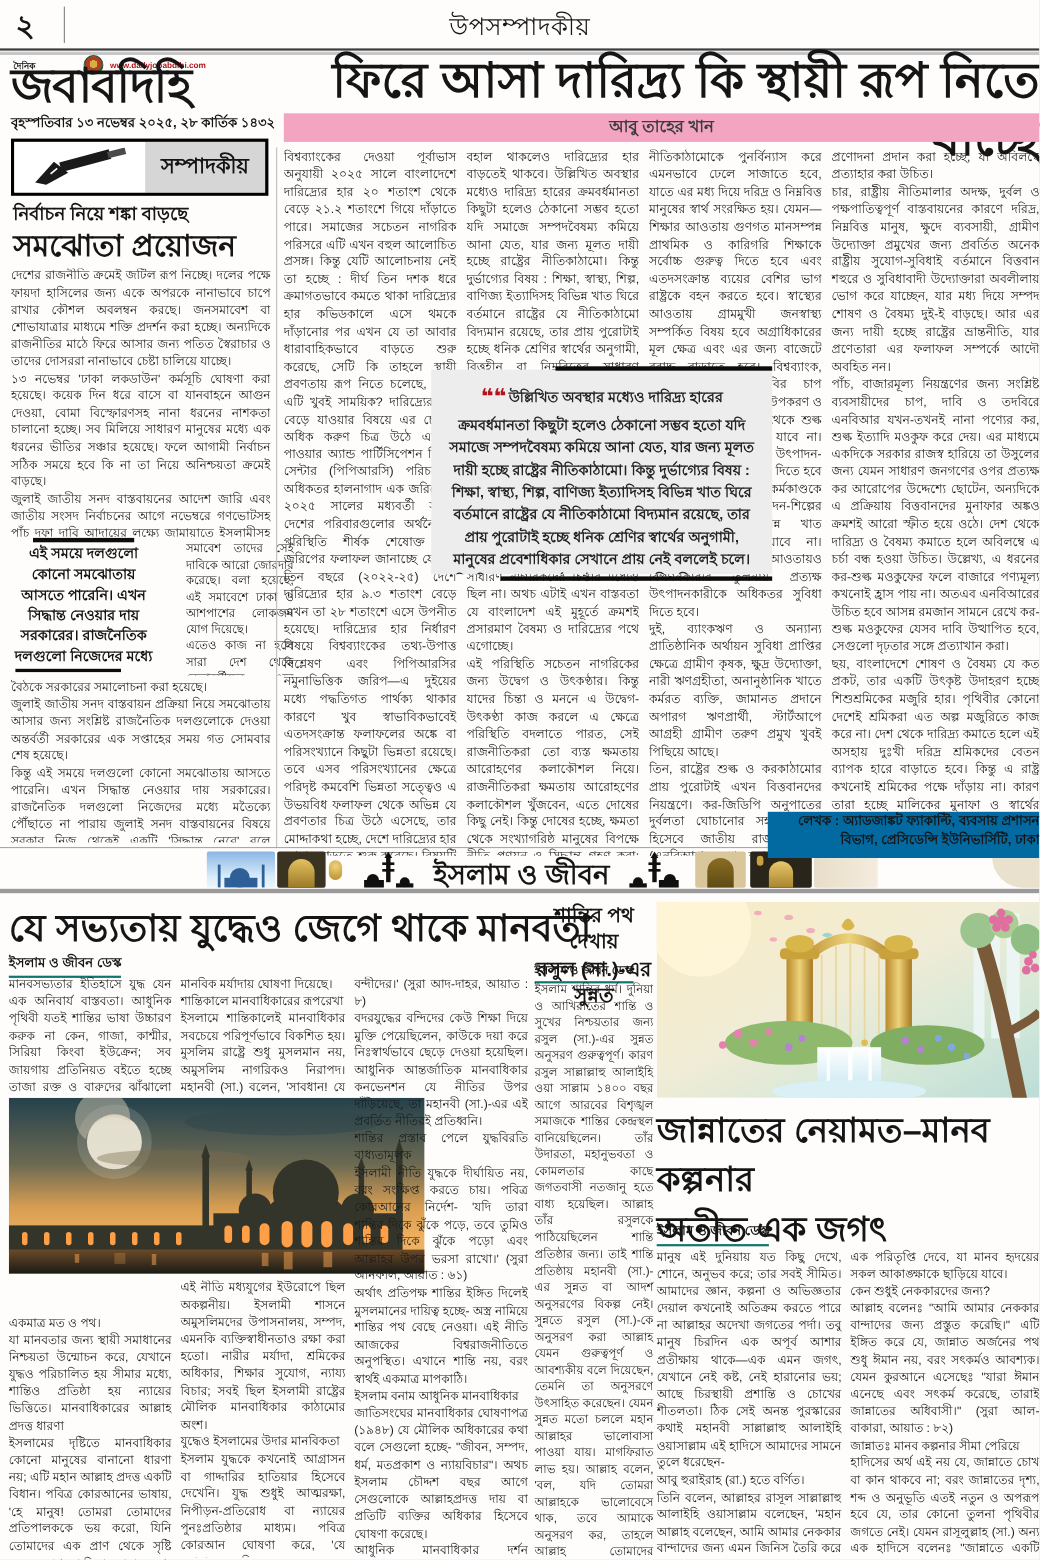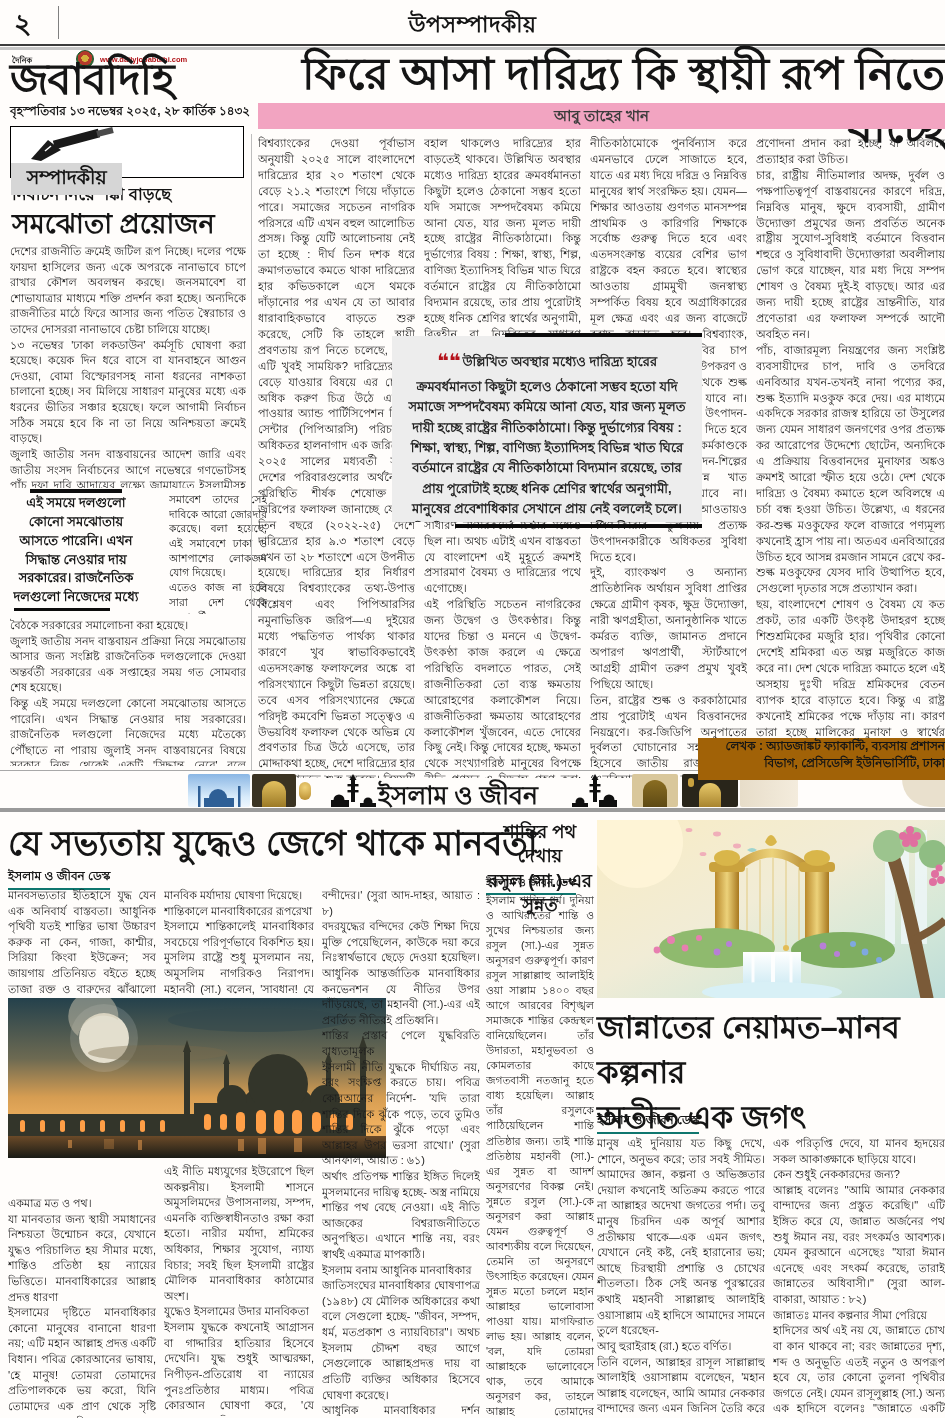--- a/index.html
+++ b/index.html
@@ -5,57 +5,57 @@
   html,body{margin:0;padding:0;background:#e8e8e8;}
   *{box-sizing:border-box;}
   #page{position:relative;width:945px;height:1418px;margin:0 auto;background:#fffdfb;
         overflow:hidden;font-family:"Liberation Sans","DejaVu Sans",sans-serif;color:#151515;}
   .abs{position:absolute;}
   .just{text-align:justify;white-space:pre-line;overflow:hidden;}
   .body-txt{font-size:11.2px;line-height:1.42;color:#1c1c1c;}
   
   .pgnum{left:14px;top:3px;font-size:27px;font-weight:700;}
   .hvline{left:58px;top:6px;width:1px;height:33px;background:#808080;}
-  .sechead{left:0;right:0;top:7px;text-align:center;font-size:22px;font-weight:700;letter-spacing:.5px;}
+  .sechead{left:0;right:0;top:7px;text-align:center;font-size:22px;font-weight:400;letter-spacing:.5px;}
   .rule-dark{left:0;width:945px;height:2px;background:#3d3d3d;}
   .rule-gray{left:0;width:945px;background:#c7c7c7;}
   
   .daily{left:12px;top:54px;font-size:8px;font-weight:700;}
   .emblem{left:76px;top:50px;width:18px;height:18px;border-radius:50%;
           background:radial-gradient(circle at 50% 45%, #d4b13c 0 30%, #b33a2b 31% 60%, #2f6b33 61% 100%);border:1px solid #244f27;}
   .website{left:100px;top:55px;font-size:7.5px;font-weight:700;color:#b01116;text-align:right;}
   .logotxt{left:10px;top:58px;width:240px;font-size:43px;font-weight:900;letter-spacing:-1px;line-height:1.0;}
   .dateline{left:10px;top:102px;width:242px;font-size:12px;font-weight:700;}
   
   .lead-head{left:258px;top:48px;width:687px;text-align:right;font-size:44px;font-weight:700;line-height:1.2;}
   .lead-byline{left:258px;top:103px;width:687px;height:26px;text-align:center;font-size:15px;
                font-weight:700;line-height:26px;color:#3c3c3c;}
   .lead-col{top:136px;width:157px;height:642px;}
   .quote-box{left:392px;top:336px;width:310px;height:186px;background:#ededed;z-index:3;
              padding:10px 12px 8px 12px;font-size:13px;font-weight:600;line-height:1.56;
              text-align:center;color:#232323;overflow:hidden;}
   .qbar{height:4px;background:#0c0c0c;z-index:4;}
   .qmark-open{font-size:20px;vertical-align:-2px;margin-right:2px;}
-  .author-note{left:698px;top:738px;width:247px;height:42px;background:#a16207;z-index:3;
+  .author-note{left:698px;top:738px;width:247px;height:42px;background:#0369a1;z-index:3;
                text-align:right;font-size:12px;font-weight:700;line-height:1.45;}
   
-  .ed-box{left:10px;top:126px;width:234px;height:52px;border:1px solid #000000;display:flex;z-index:2;background:#fff;flex-direction:column;}
+  .ed-box{left:10px;top:126px;width:234px;height:52px;border:3px solid #000000;display:flex;z-index:2;background:#fff;}
   .ed-box-pen{width:52%;display:flex;align-items:center;justify-content:center;background:#fff;}
   .ed-box-label{width:48%;background:#d6d6d6;display:flex;align-items:center;justify-content:center;
                 font-size:19px;font-weight:800;}
   .ed-kicker{left:12px;top:182px;width:230px;font-size:16.5px;font-weight:700;}
   .ed-headline{left:12px;top:203px;width:230px;font-size:27px;font-weight:800;}
   .ed-top{left:10px;top:244px;width:236px;height:244px;}
   .ed-qbox{left:12px;top:494px;width:128px;height:112px;font-size:13px;font-weight:700;
            text-align:center;line-height:1.45;overflow:hidden;}
   .ed-side{left:148px;top:492px;width:98px;height:122px;font-size:10.5px;line-height:1.4;margin-left:21px;}
   .ed-bottom{left:10px;top:618px;width:236px;height:148px;}
   .vrule{left:251px;top:134px;width:1px;height:636px;background:#bdbdbd;}
   
-  .band-title{left:378px;top:776px;width:192px;text-align:left;font-size:25px;font-weight:800;}
+  .band-title{left:378px;top:776px;width:192px;text-align:center;font-size:25px;font-weight:800;}
   .thumb{top:774px;height:33px;overflow:hidden;border-radius:2px;}
   .band-rule{top:808px;height:4px;}
   
   .a1-head{left:8px;top:817px;width:478px;font-size:34px;font-weight:800;white-space:nowrap;}
   .byline{font-size:12px;font-weight:800;border-bottom:2px solid #0f766e;display:inline-block;padding-bottom:1px;}
   .a2-head{left:486px;top:820px;width:108px;text-align:center;font-size:18px;font-weight:800;line-height:1.35;}
   .a3-head{left:597px;top:1006px;width:348px;font-size:31px;font-weight:800;line-height:1.45;}
   .photo{display:block;}
 </style>
 </head>

